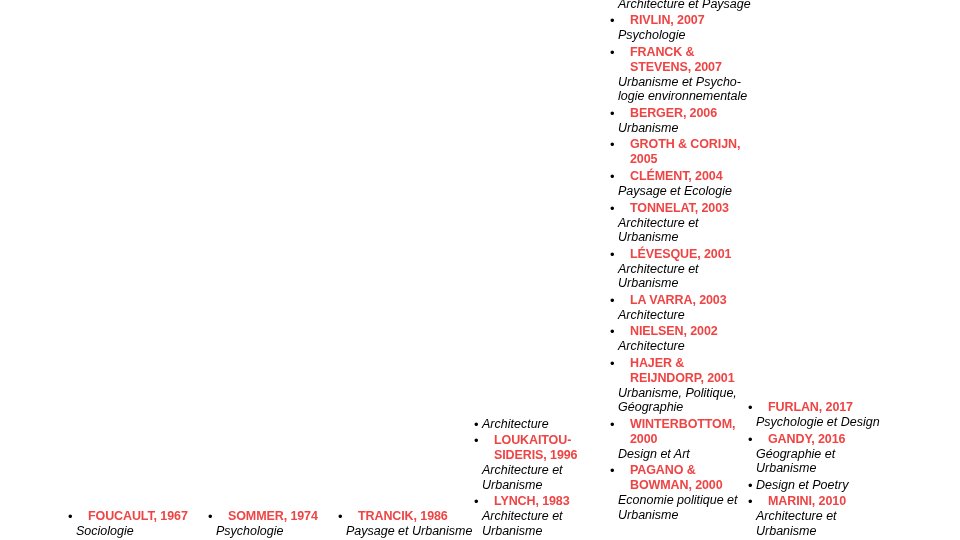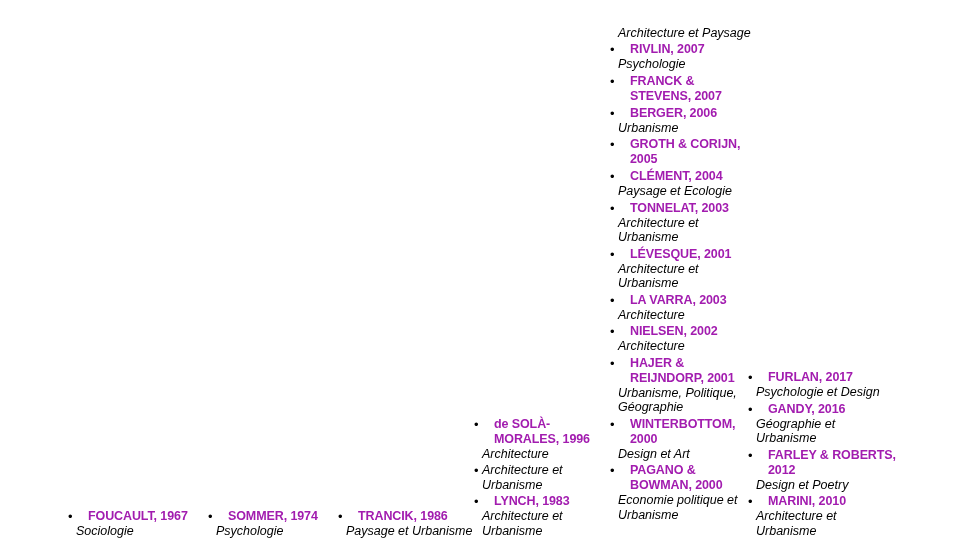--- a/index.html
+++ b/index.html
@@ -34,21 +34,21 @@
     line-height: 15px;
     color: #000;
   }
   .entry-body {
     padding-left: 8px;
   }
   .author {
     font-weight: bold;
     font-size: 12.5px;
     line-height: 15px;
-    color: #a21caf;
+    color: #ef4444;
     letter-spacing: -0.1px;
     padding-left: 12px;
   }
   .field {
     font-style: italic;
     font-size: 12.5px;
     line-height: 14.5px;
     color: #000;
   }
   
@@ -88,27 +88,27 @@
         <div class="entry-body">
           <div class="author">TRANCIK, 1986</div>
           <div class="field">Paysage et Urbanisme</div>
         </div>
       </div>
     </div>
   <div class="column" id="col-morales">
       <div class="entry">
         <span class="bullet">•</span>
         <div class="entry-body">
-          <div class="author">de SOLÀ-MORALES, 1996</div>
           <div class="field">Architecture</div>
         </div>
       </div>
       <div class="entry">
         <span class="bullet">•</span>
         <div class="entry-body">
+          <div class="author">LOUKAITOU-SIDERIS, 1996</div>
           <div class="field">Architecture et Urbanisme</div>
         </div>
       </div>
       <div class="entry">
         <span class="bullet">•</span>
         <div class="entry-body">
           <div class="author">LYNCH, 1983</div>
           <div class="field">Architecture et Urbanisme</div>
         </div>
       </div>
@@ -123,20 +123,21 @@
         <span class="bullet">•</span>
         <div class="entry-body">
           <div class="author">RIVLIN, 2007</div>
           <div class="field">Psychologie</div>
         </div>
       </div>
       <div class="entry">
         <span class="bullet">•</span>
         <div class="entry-body">
           <div class="author">FRANCK &amp; STEVENS, 2007</div>
+          <div class="field">Urbanisme et Psycho-<br>logie environnementale</div>
         </div>
       </div>
       <div class="entry">
         <span class="bullet">•</span>
         <div class="entry-body">
           <div class="author">BERGER, 2006</div>
           <div class="field">Urbanisme</div>
         </div>
       </div>
       <div class="entry">
@@ -213,21 +214,20 @@
       <div class="entry">
         <span class="bullet">•</span>
         <div class="entry-body">
           <div class="author">GANDY, 2016</div>
           <div class="field">Géographie et Urbanisme</div>
         </div>
       </div>
       <div class="entry">
         <span class="bullet">•</span>
         <div class="entry-body">
-          <div class="author">FARLEY &amp; ROBERTS, 2012</div>
           <div class="field">Design et Poetry</div>
         </div>
       </div>
       <div class="entry">
         <span class="bullet">•</span>
         <div class="entry-body">
           <div class="author">MARINI, 2010</div>
           <div class="field">Architecture et Urbanisme</div>
         </div>
       </div>

